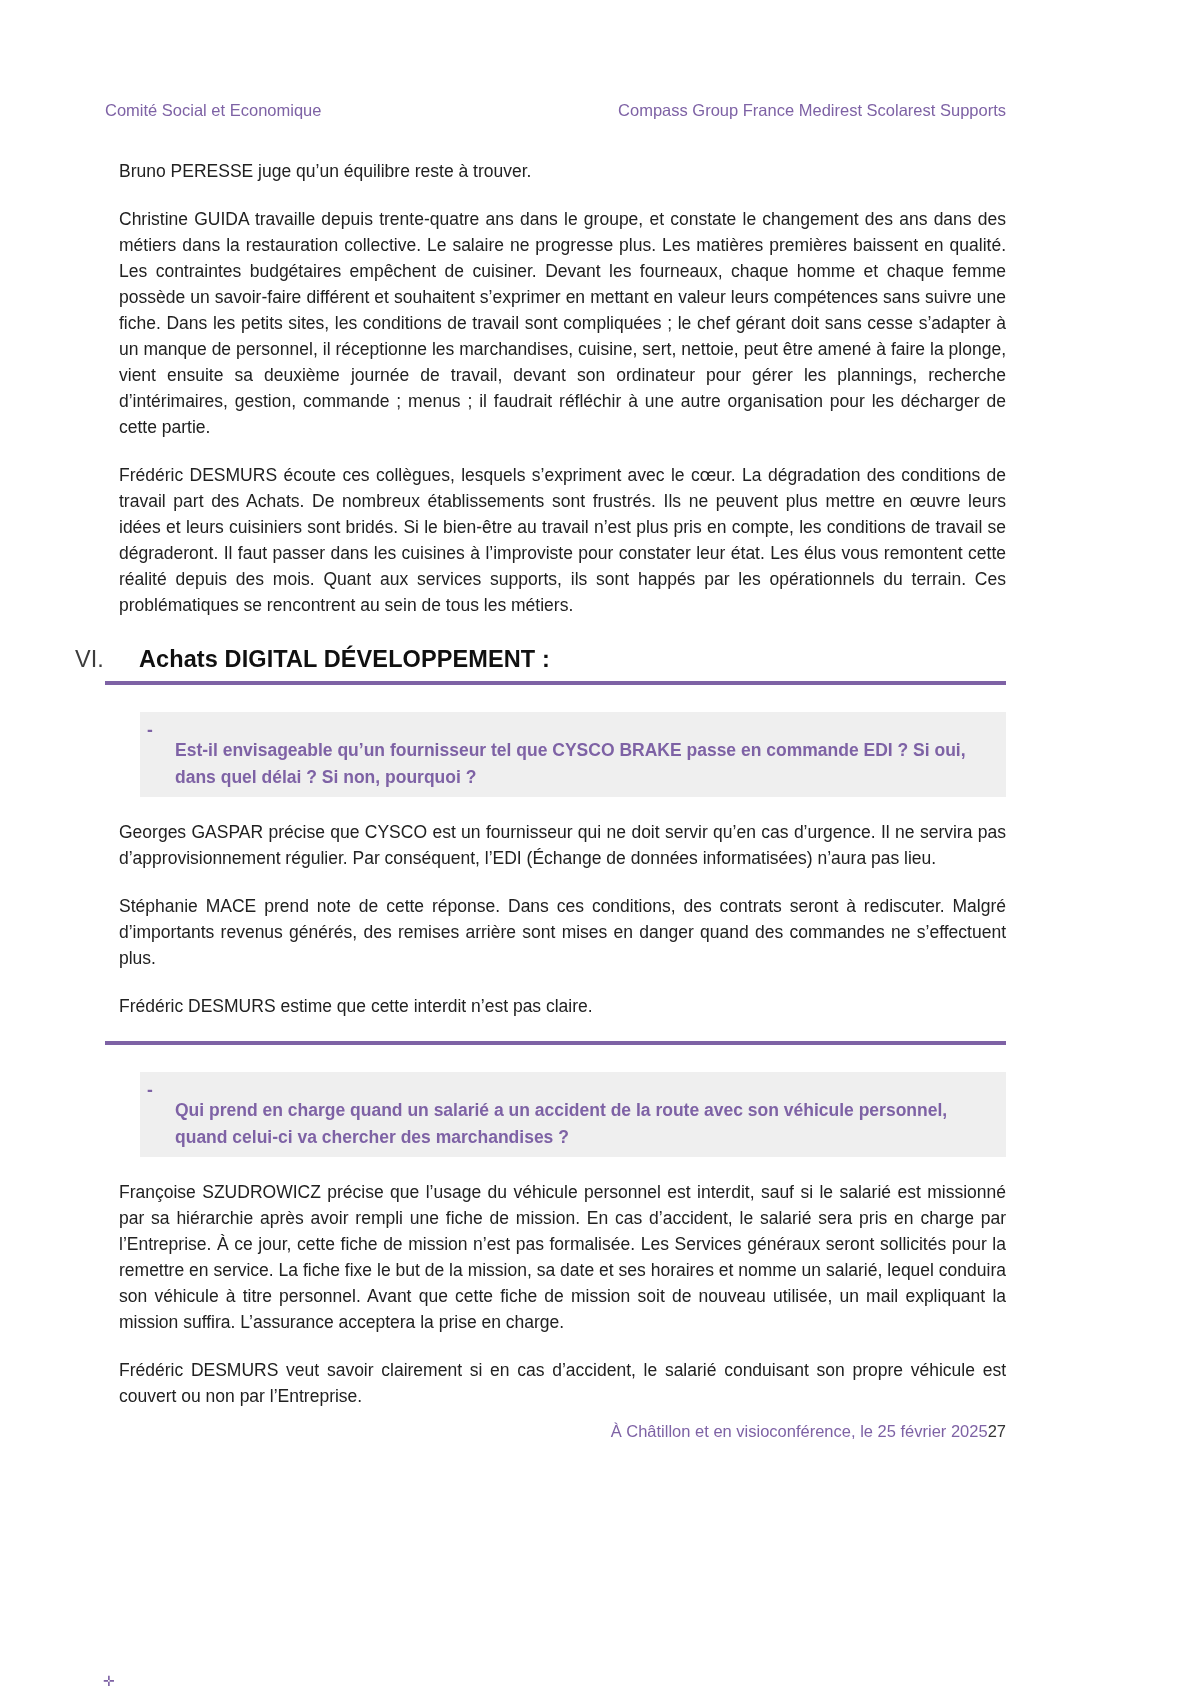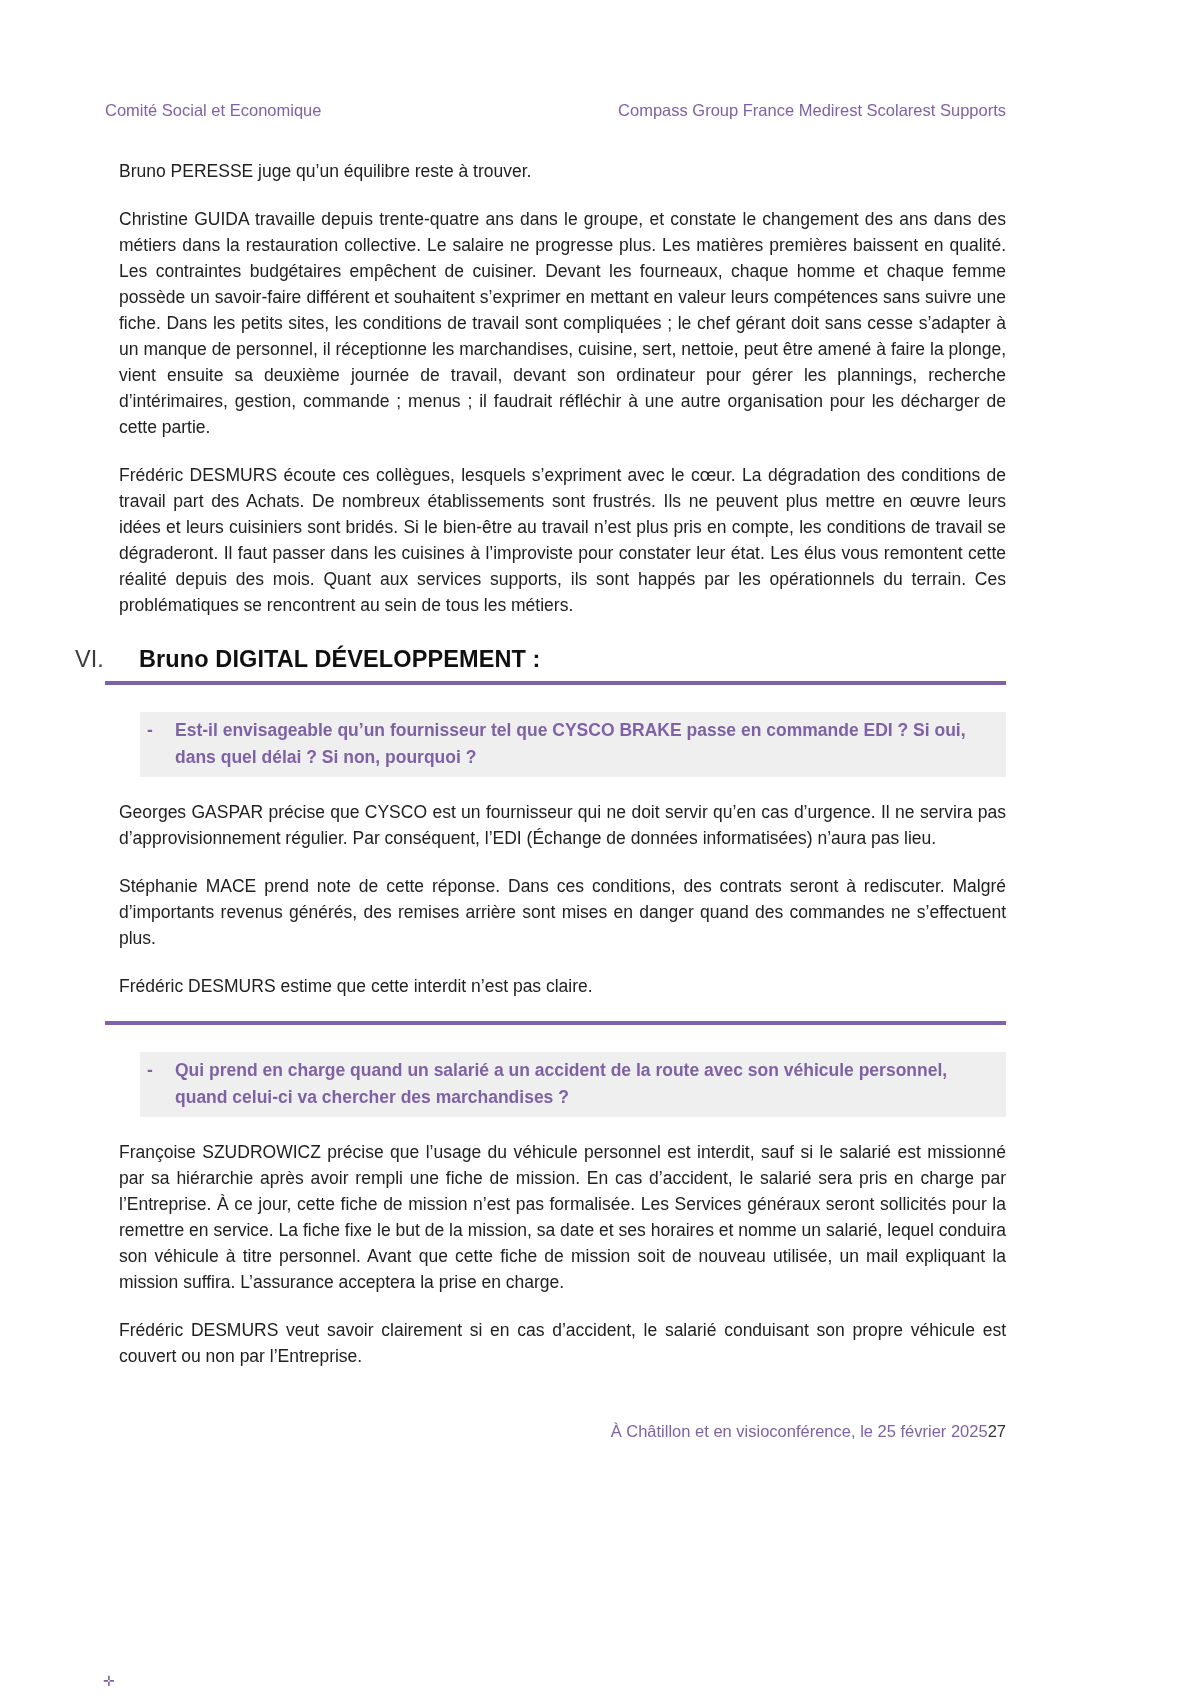--- a/index.html
+++ b/index.html
@@ -28,21 +28,21 @@
   .heading .title { font-weight:700; color:#101010; letter-spacing:0.1px; }
   .rule { height:4px; background:#7E62A5; margin:7px 0 0 -14px; }
   .question {
     background:#EFEFEF;
     margin:27px 0 22px 21px;
     padding:5px 10px 6px 7px;
     display:flex;
     color:#7E62A5; font-weight:700; line-height:27px; text-align:left;
   }
   .question .dash { width:28px; flex:none; }
-  .question .qtext { flex:1; }
+  .question .qtext { flex:1;margin-top:20px; }
   .doc-footer {
     position:absolute; top:1422px; left:105px; width:901px;
     display:flex; justify-content:flex-end; font-size:16.5px;
   }
   .doc-footer .left { color:#7E62A5; }
   .doc-footer .page-num { color:#333333; }
   .corner-mark {
     position:absolute; left:103px; top:1674px;
     color:#7E62A5; font-size:14px; line-height:14px;
   }
@@ -58,21 +58,21 @@
   </div>
 
   <div class="content">
 
     <p class="para">Bruno PERESSE juge qu’un équilibre reste à trouver.</p>
     <p class="para">Christine GUIDA travaille depuis trente-quatre ans dans le groupe, et constate le changement des ans dans des métiers dans la restauration collective. Le salaire ne progresse plus. Les matières premières baissent en qualité. Les contraintes budgétaires empêchent de cuisiner. Devant les fourneaux, chaque homme et chaque femme possède un savoir-faire différent et souhaitent s’exprimer en mettant en valeur leurs compétences sans suivre une fiche. Dans les petits sites, les conditions de travail sont compliquées ; le chef gérant doit sans cesse s’adapter à un manque de personnel, il réceptionne les marchandises, cuisine, sert, nettoie, peut être amené à faire la plonge, vient ensuite sa deuxième journée de travail, devant son ordinateur pour gérer les plannings, recherche d’intérimaires, gestion, commande ; menus ; il faudrait réfléchir à une autre organisation pour les décharger de cette partie.</p>
     <p class="para">Frédéric DESMURS écoute ces collègues, lesquels s’expriment avec le cœur. La dégradation des conditions de travail part des Achats. De nombreux établissements sont frustrés. Ils ne peuvent plus mettre en œuvre leurs idées et leurs cuisiniers sont bridés. Si le bien-être au travail n’est plus pris en compte, les conditions de travail se dégraderont. Il faut passer dans les cuisines à l’improviste pour constater leur état. Les élus vous remontent cette réalité depuis des mois. Quant aux services supports, ils sont happés par les opérationnels du terrain. Ces problématiques se rencontrent au sein de tous les métiers.</p>
 
     <div class="heading">
       <span class="num">VI.</span>
-      <span class="title">Bruno DIGITAL DÉVELOPPEMENT :</span>
+      <span class="title">Achats DIGITAL DÉVELOPPEMENT :</span>
     </div>
     <div class="rule"></div>
 
     <div class="question">
       <span class="dash">-</span>
       <span class="qtext">Est-il envisageable qu’un fournisseur tel que CYSCO BRAKE passe en commande EDI ? Si oui, dans quel délai ? Si non, pourquoi ?</span>
     </div>
 
     <p class="para">Georges GASPAR précise que CYSCO est un fournisseur qui ne doit servir qu’en cas d’urgence. Il ne servira pas d’approvisionnement régulier. Par conséquent, l’EDI (Échange de données informatisées) n’aura pas lieu.</p>
     <p class="para">Stéphanie MACE prend note de cette réponse. Dans ces conditions, des contrats seront à rediscuter. Malgré d’importants revenus générés, des remises arrière sont mises en danger quand des commandes ne s’effectuent plus.</p>

